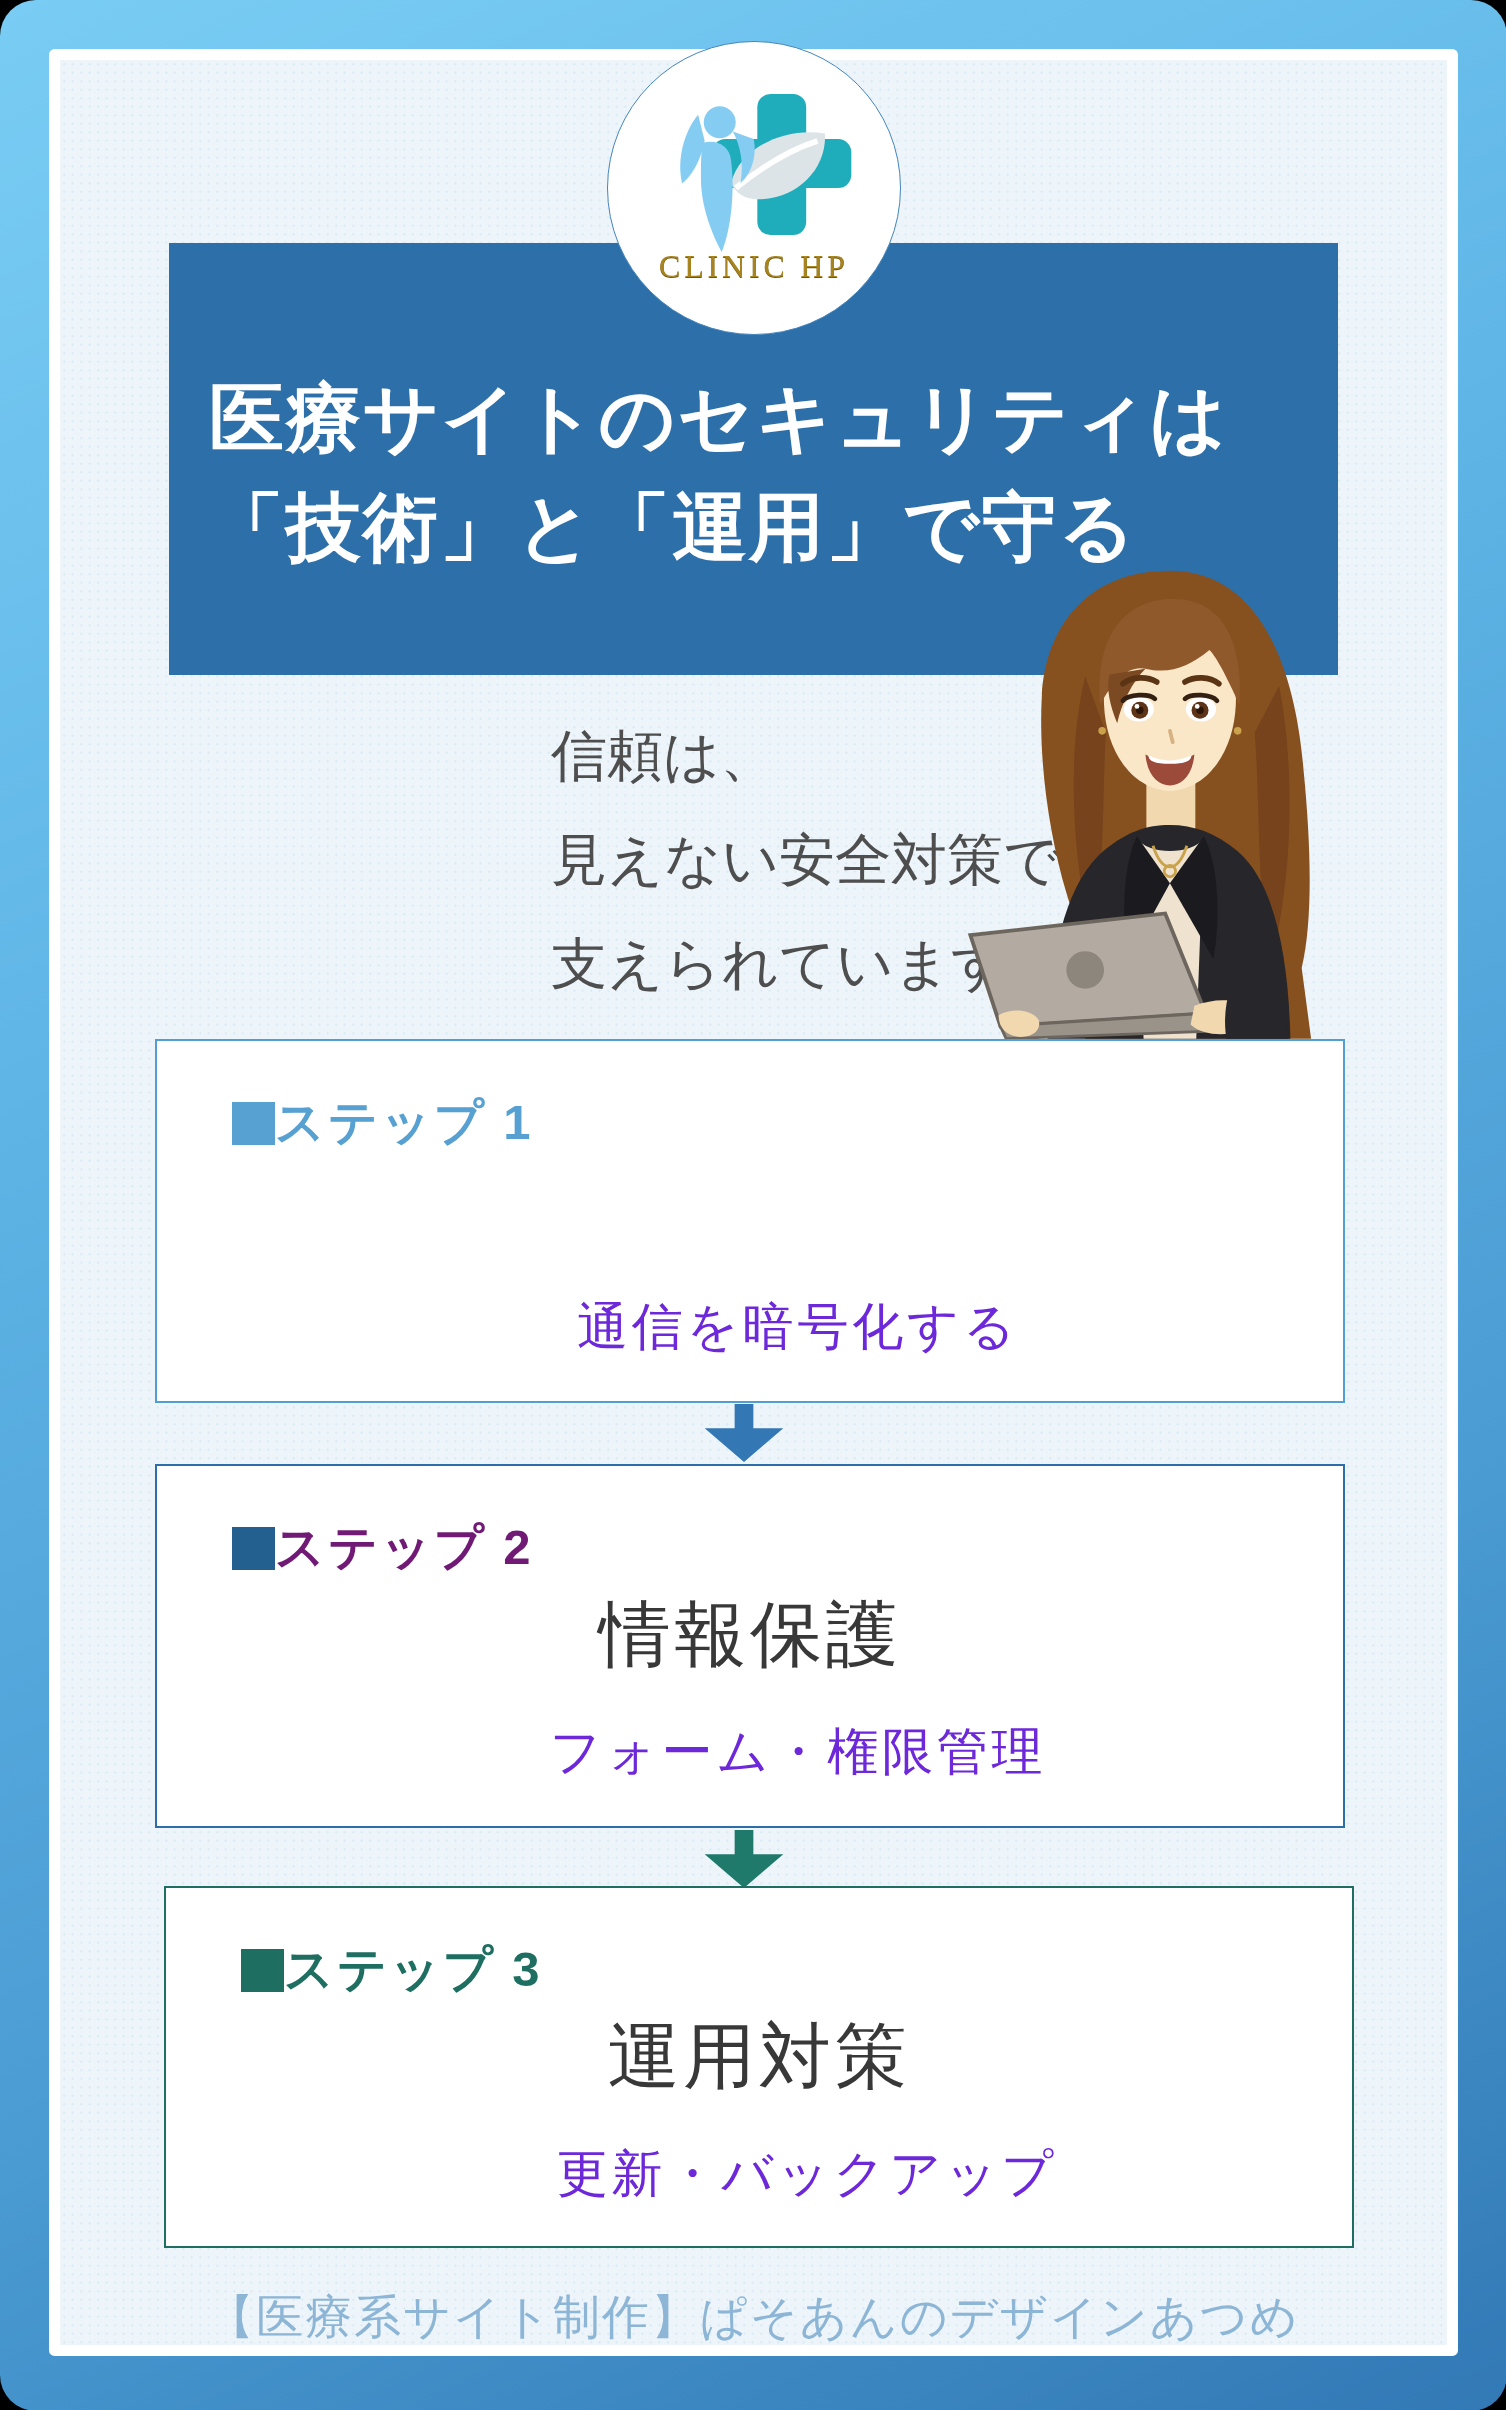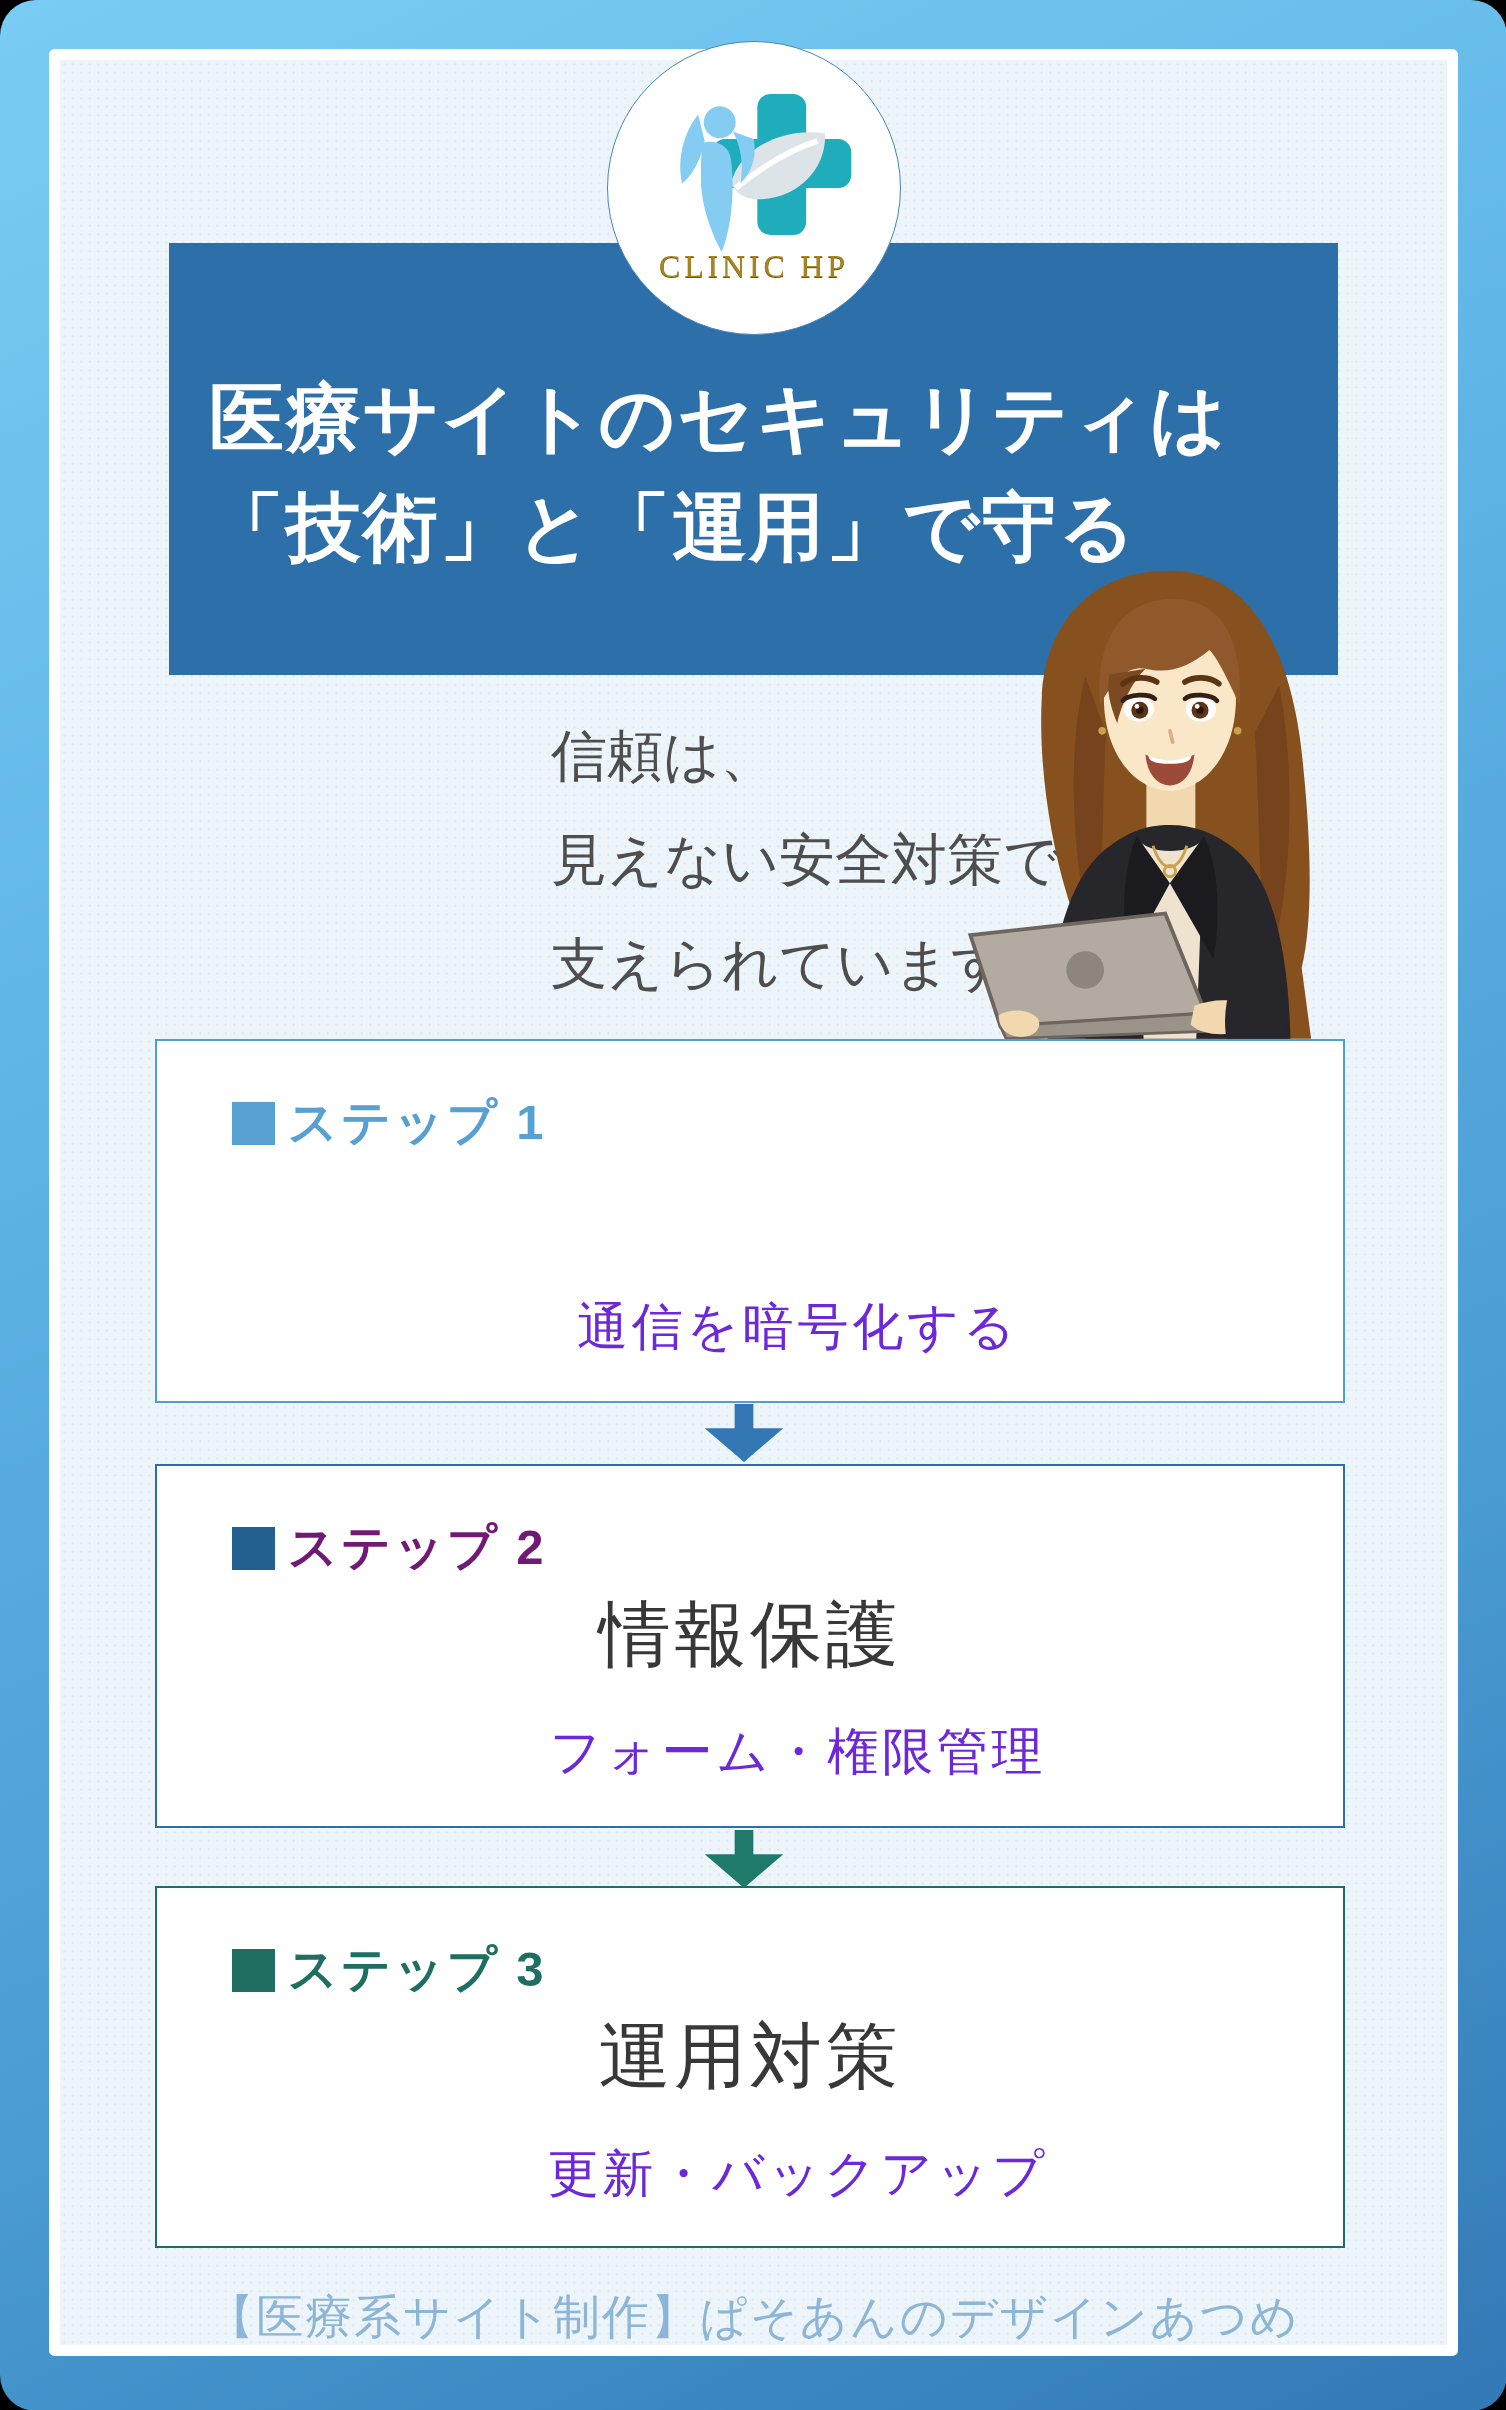--- a/index.html
+++ b/index.html
@@ -62,21 +62,21 @@
   
   .card{
     position:absolute;left:155px;width:1190px;
     background:#ffffff;border:2.8px solid;box-sizing:border-box;z-index:1;
   }
   .card1{top:1039px;height:364px;border-color:#519fd2;}
   .card2{top:1464px;height:364px;border-color:#2d6ea8;}
   .card3{top:1886px;height:362px;border-color:#1e6f62;}
   .step-label{
     position:absolute;left:75px;top:49px;
-    display:flex;align-items:center;gap:13px;
+    display:flex;align-items:center;
   }
   .step-square{width:43px;height:43px;}
   .step-label-text{font-size:49px;font-weight:bold;letter-spacing:2.8px;}
   .card-title{
     position:absolute;left:0;width:100%;top:121px;text-align:center;
     font-size:72px;font-weight:500;color:#383838;letter-spacing:3.8px;
   }
   .card-sub{
     position:absolute;left:0;width:100%;top:252px;text-align:center;
     font-size:51px;color:#6d28d9;letter-spacing:3.8px;padding-left:48px;
@@ -217,21 +217,21 @@
     <div class="step-label-text" style="color: #701a75;">ステップ 2</div>
   </div>
   <div class="card-title">情報保護</div>
   <div class="card-sub">フォーム・権限管理</div>
 </div>
 
 <svg class="flow-arrow arrow2" viewBox="0 0 110 62">
   <polygon points="45,0 65,0 65,26 97,26 55,62 13,26 45,26" style="fill: rgb(31, 122, 107);"></polygon>
 </svg>
 
-<div class="card card3" style="border-color: rgb(30, 111, 98);">
+<div class="card card3" style="border-color: rgb(30, 111, 98); margin-left: 9px;">
   <div class="step-label">
     <div class="step-square" style="background-color: rgb(30, 111, 98);"></div>
     <div class="step-label-text" style="color: rgb(30, 111, 98);">ステップ 3</div>
   </div>
   <div class="card-title">運用対策</div>
   <div class="card-sub">更新・バックアップ</div>
 </div>
 
 <div class="footer">【医療系サイト制作】ぱそあんのデザインあつめ</div>
 

